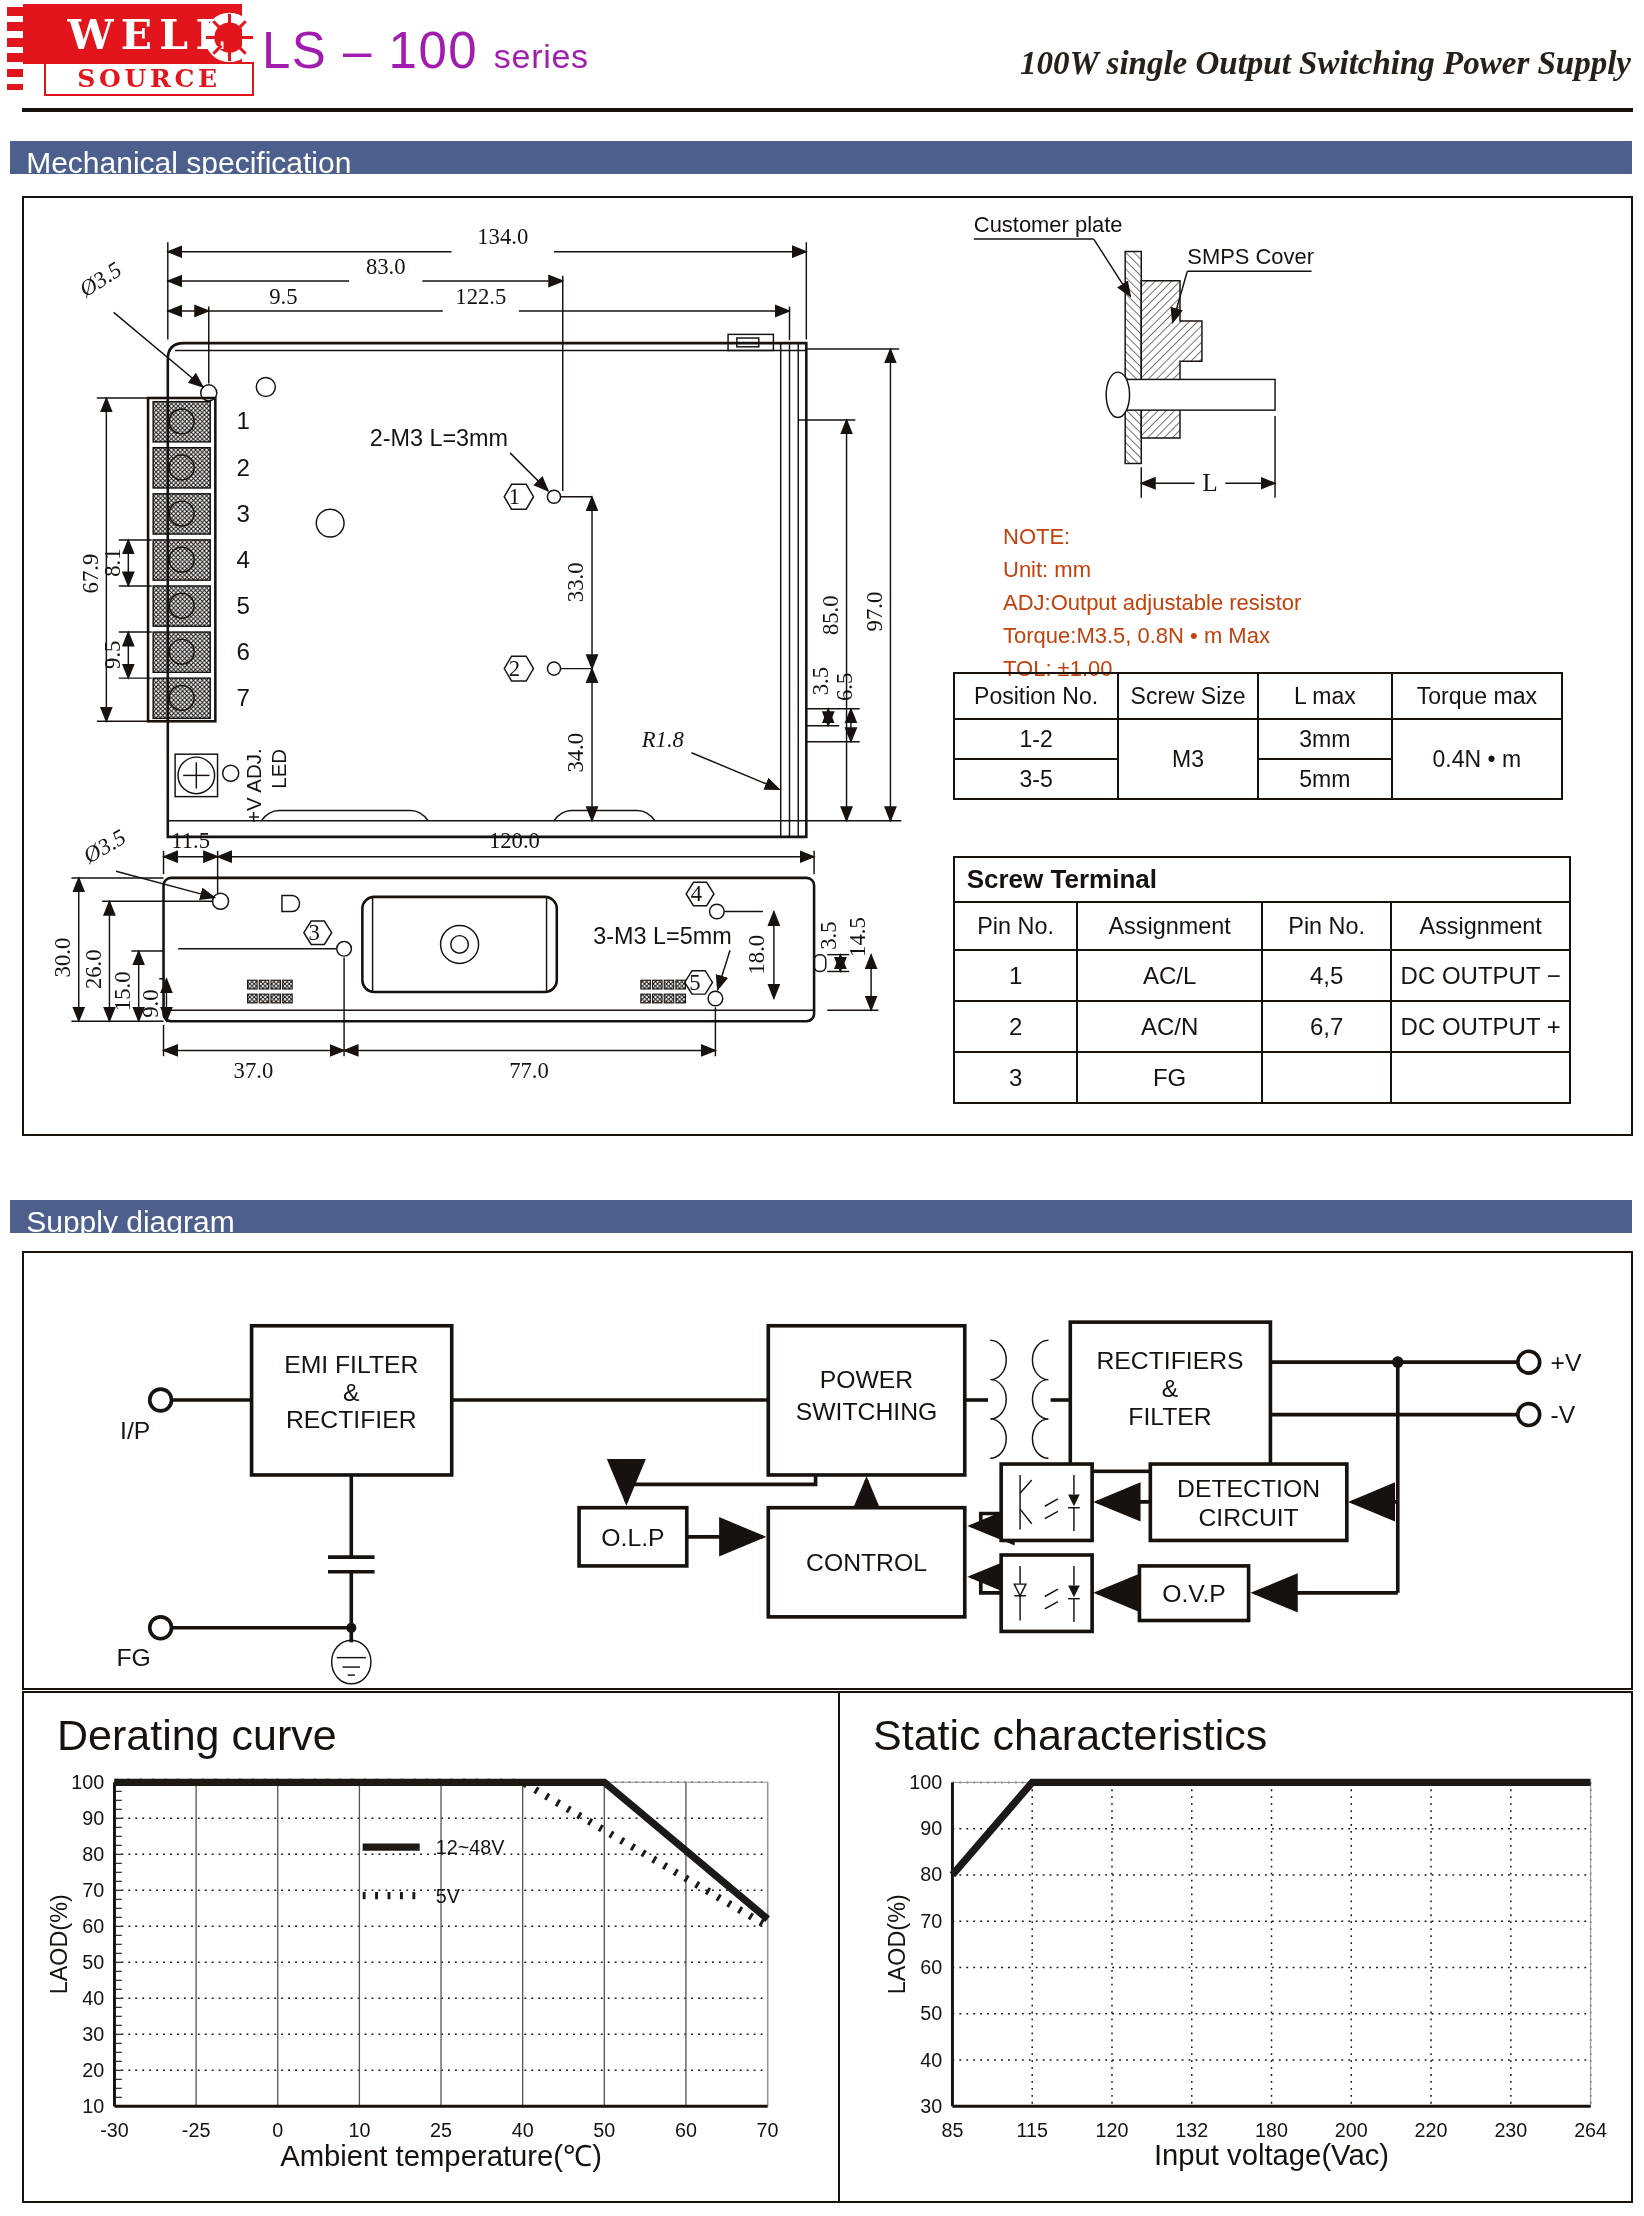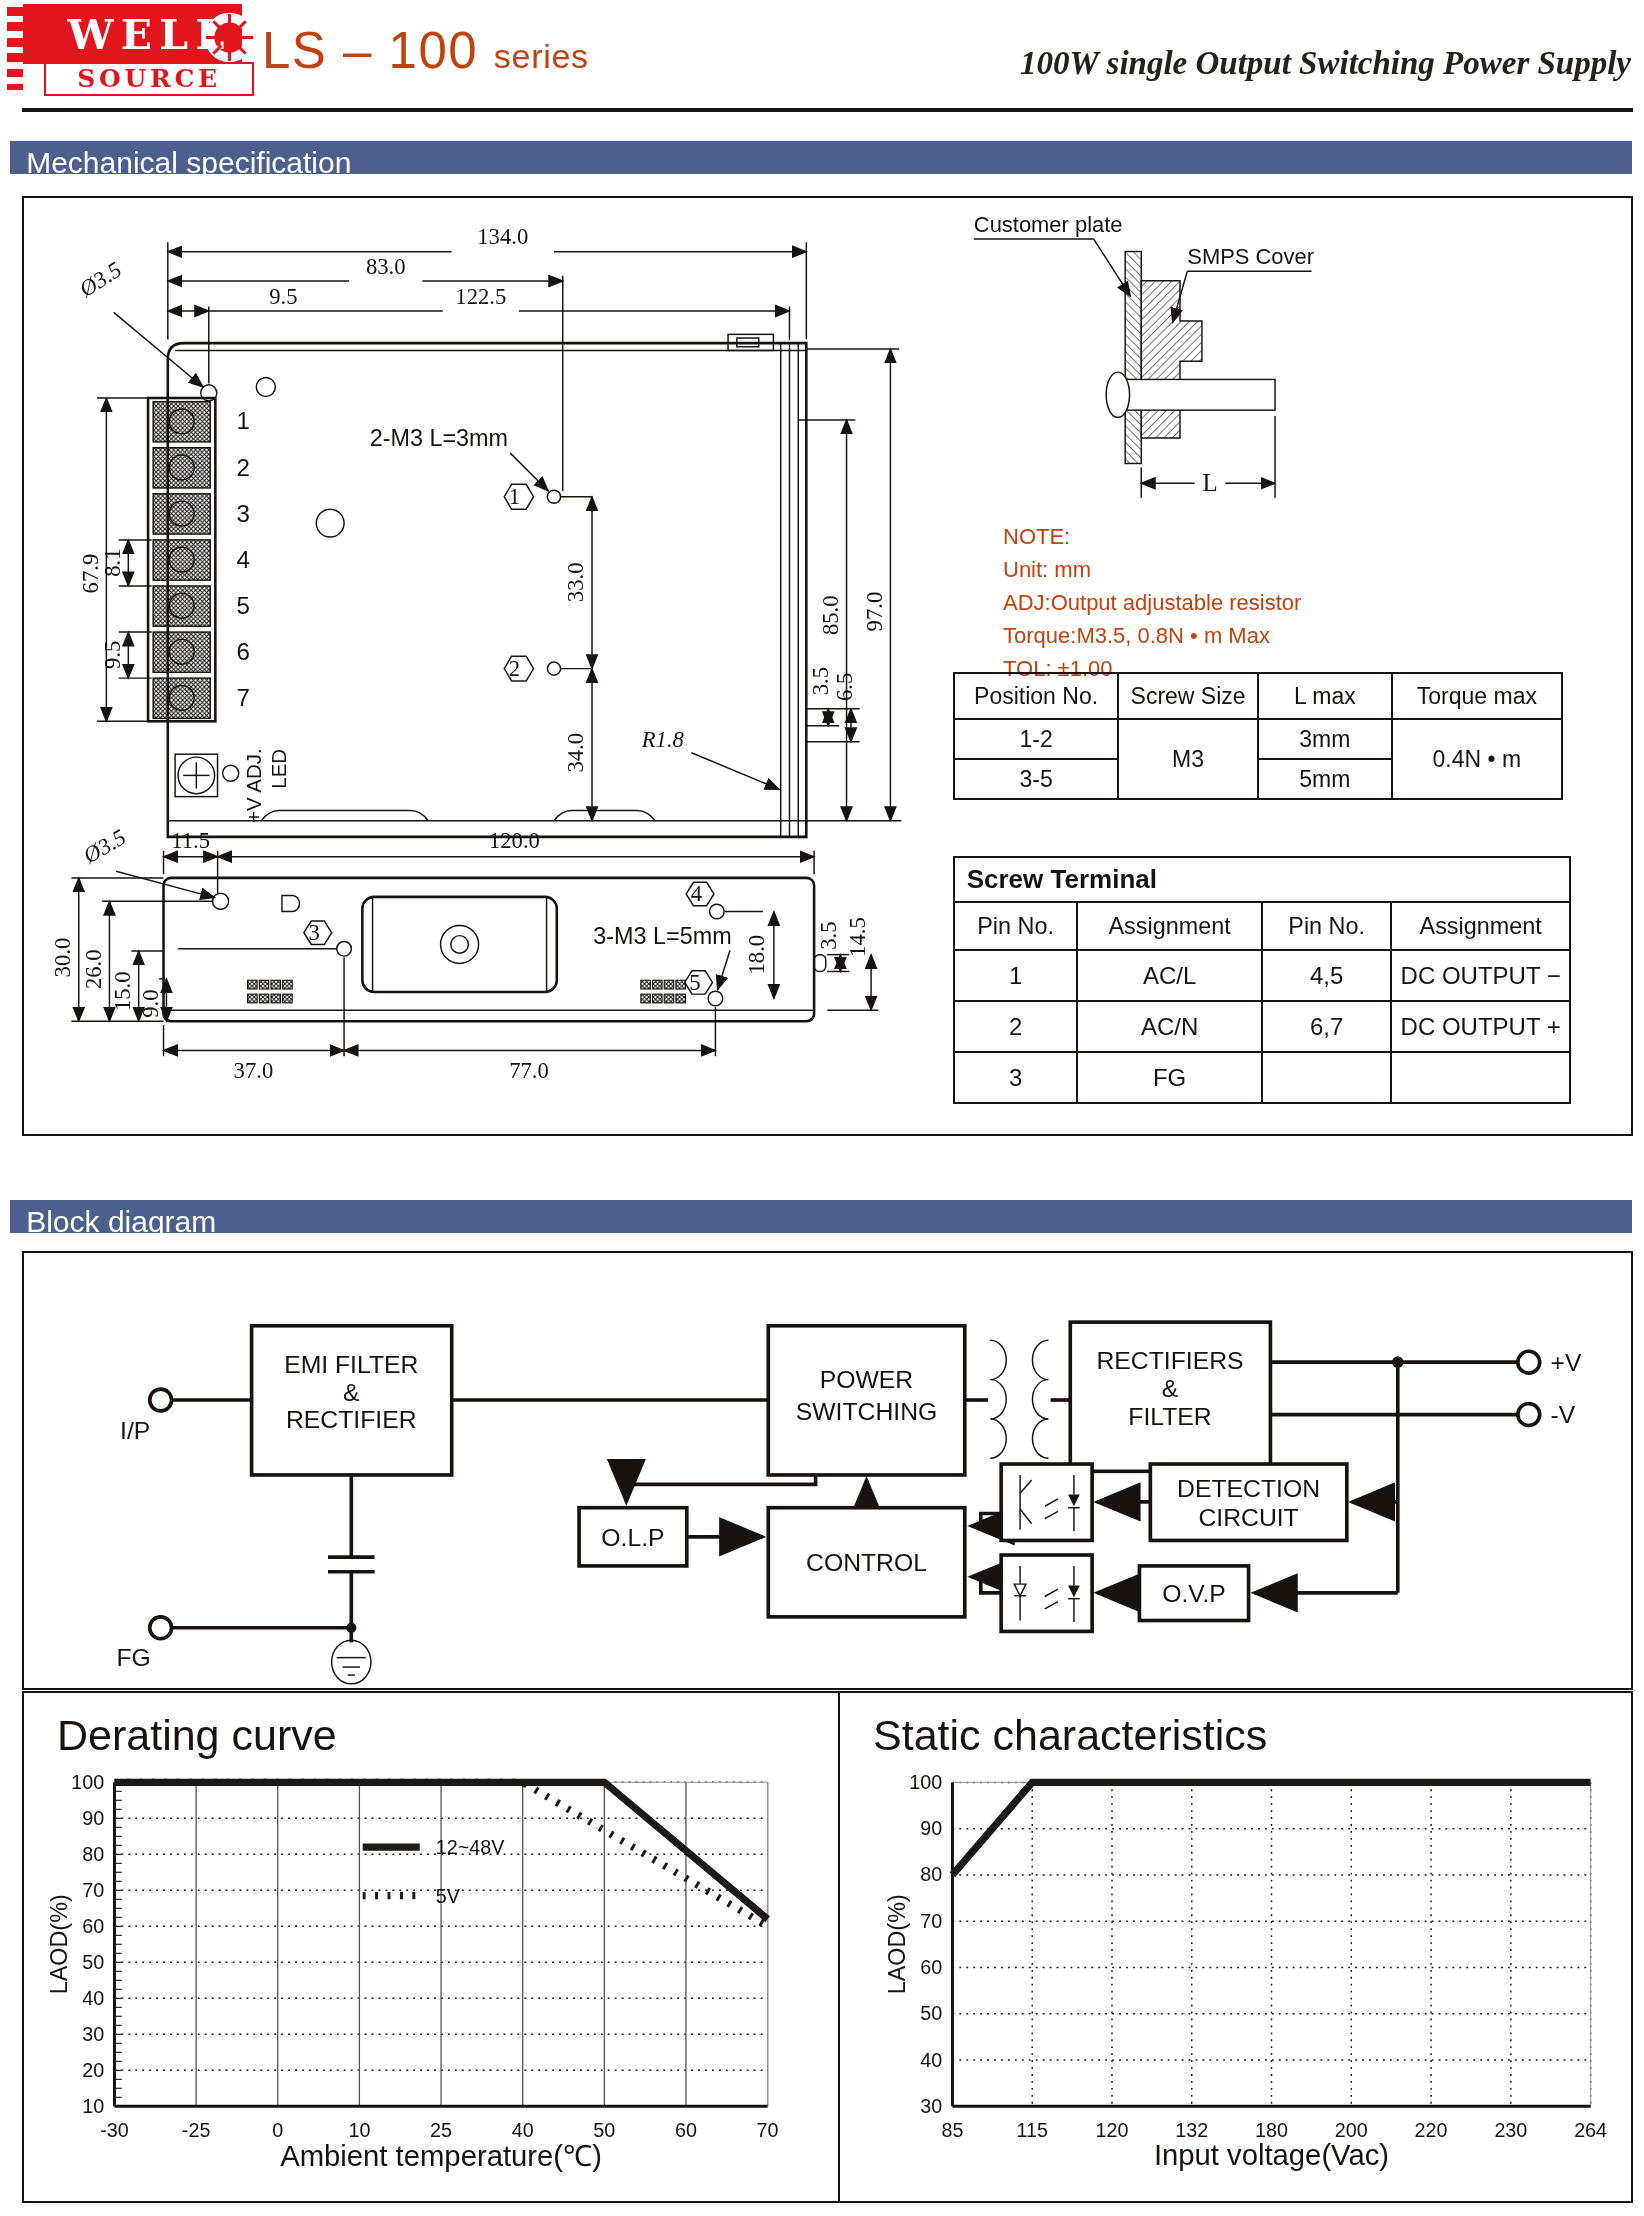--- a/index.html
+++ b/index.html
@@ -9,21 +9,21 @@
   .comb{position:absolute;left:7.3px;top:7.3px;width:16px;height:83px;
         background:repeating-linear-gradient(180deg,#e3151c 0 8.8px,#fff 8.8px 15.4px);}
   .logo-red{position:absolute;left:23.4px;top:3.7px;width:219px;height:60px;background:#e3151c;}
   .logo-well{position:absolute;left:44px;top:7.3px;font-family:"DejaVu Serif",serif;font-weight:bold;
         font-size:41px;color:#fff;letter-spacing:7.3px;}
   .logo-ring{position:absolute;left:177px;top:4.4px;}
   .logo-white{position:absolute;left:44px;top:62px;width:210px;height:34px;background:#fff;
         border:2.9px solid #e3151c;box-sizing:border-box;text-align:center;}
   .logo-source{font-family:"DejaVu Serif",serif;font-weight:bold;font-size:25px;color:#e3151c;
         letter-spacing:3.7px;line-height:29px;}
-  .title-main{position:absolute;left:262px;top:20.5px;font-size:51px;letter-spacing:1.5px;color:#c2410c;}
+  .title-main{position:absolute;left:262px;top:20.5px;font-size:51px;letter-spacing:1.5px;color:#a21caf;}
   .title-suffix{font-size:34px;letter-spacing:0.7px;}
   .subtitle{position:absolute;right:13px;top:45px;font-family:"Liberation Serif",serif;
         font-style:italic;font-weight:bold;font-size:33px;color:#262019;}
   .hrule{position:absolute;left:22px;top:108px;width:1611px;height:3.7px;background:#17120e;}
   .secbar{position:absolute;left:10.2px;width:1622px;height:33px;background:#4d5f8c;color:#fff;
         font-size:30px;line-height:44px;padding-left:16px;box-sizing:border-box;}
   .panel{position:absolute;border:2.9px solid #17120e;background:#fff;box-sizing:border-box;}
   
   .note{position:absolute;left:979px;top:322px;font-size:22px;line-height:1.5;color:#c2410c;}
   table.t{border-collapse:collapse;position:absolute;table-layout:fixed;}
@@ -409,21 +409,21 @@
         <td>3</td>
         <td>FG</td>
         <td></td>
         <td></td>
       </tr>
     </tbody>
       </table>
   </div>
 
   <div class="secbar" style="top:1200px;">
-    <span>Block diagram</span>
+    <span>Supply diagram</span>
   </div>
 
   <div class="panel" style="left:22px;top:1251px;width:1611px;height:439px;">
     <svg style="position:absolute;left:0;top:0;" width="1605" height="433" viewBox="0 0 2200 595">
       <defs>
         <marker id="ah" viewBox="0 0 12 10" refX="11" refY="5" markerWidth="13" markerHeight="11" orient="auto">
           <path d="M0,0L12,5L0,10z" fill="#17120e"></path>
           </marker>
       </defs>
       <g>

